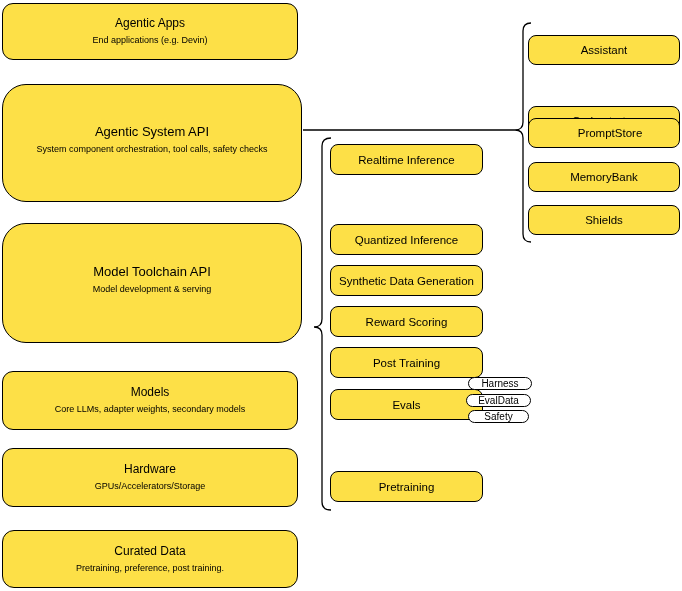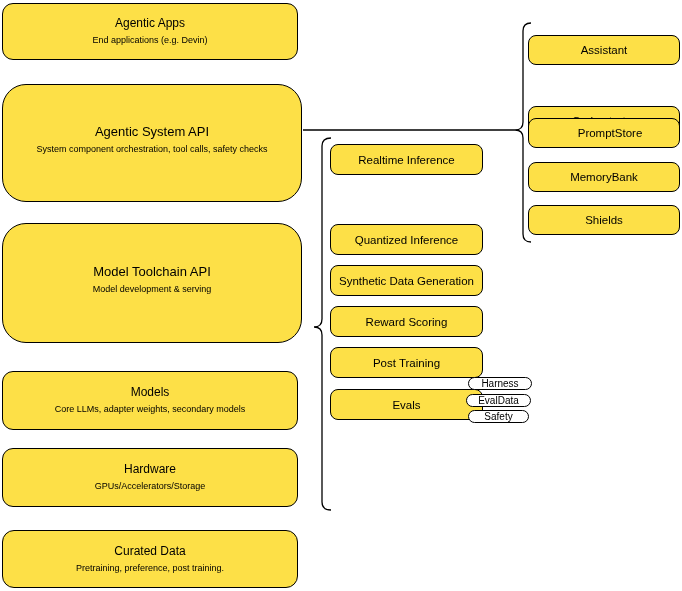--- a/index.html
+++ b/index.html
@@ -66,20 +66,21 @@
     <div class="title">Curated Data</div>
     <div class="sub">Pretraining, preference, post training.</div>
   </div>
 
   <div class="box midbox" style="top:144px;">Realtime Inference</div>
   <div class="box midbox" style="top:224px;">Quantized Inference</div>
   <div class="box midbox" style="top:265px;">Synthetic Data Generation</div>
   <div class="box midbox" style="top:306px;">Reward Scoring</div>
   <div class="box midbox" style="top:347px;">Post Training</div>
   <div class="box midbox" style="top:389px;">Evals</div>
+  <div class="box midbox" style="top:471px;">Pretraining</div>
 
   <div class="pill" style="left:468px;top:377px;width:64px;height:13px;">Harness</div>
   <div class="pill" style="left:466px;top:394px;width:65px;height:13px;">EvalData</div>
   <div class="pill" style="left:468px;top:410px;width:61px;height:13px;">Safety</div>
 
   <div class="box rightbox" style="top:35px;">Assistant</div>
   <div class="box rightbox" style="top:72px;margin-top:34px;">Orchestrator</div>
   <div class="box rightbox" style="top:118px;padding-left:12px;">PromptStore</div>
   <div class="box rightbox" style="top:162px;">MemoryBank</div>
   <div class="box rightbox" style="top:205px;">Shields</div>

